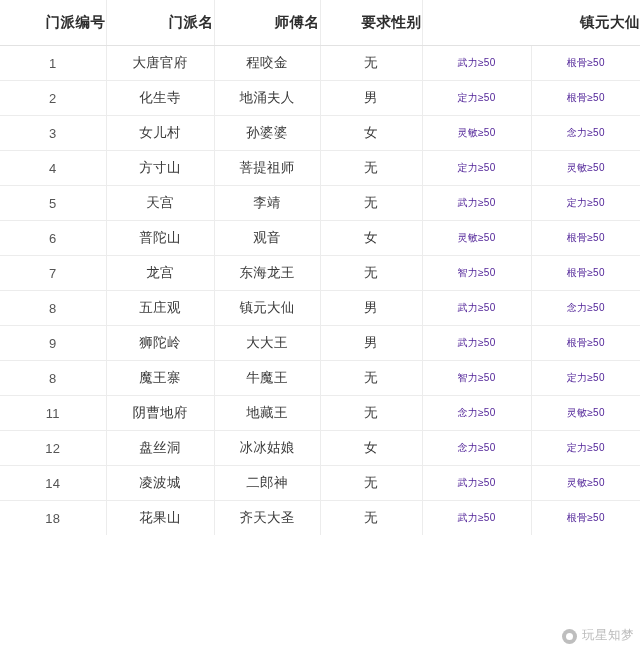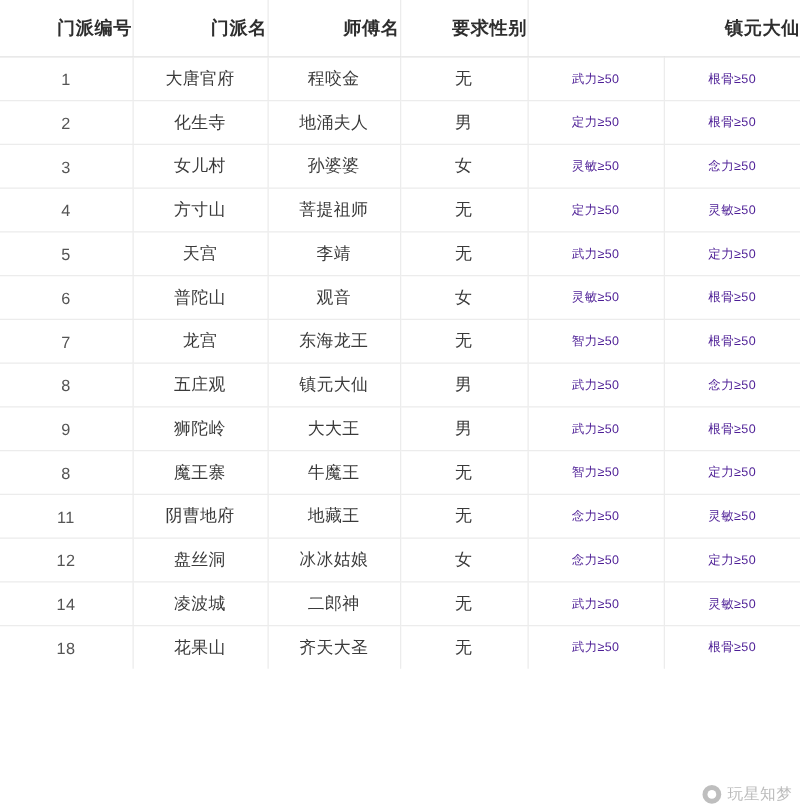--- a/index.html
+++ b/index.html
@@ -66,21 +66,21 @@
   }
   tbody tr:last-child td {
     border-bottom: none;
   }
 
   .watermark {
     position: absolute;
     right: 6px;
     bottom: 4px;
     display: flex;
-    align-items: center;
+    align-items: flex-end;
     gap: 5px;
     opacity: 0.92;
     pointer-events: none;
   }
   .watermark .wm-logo {
     width: 15px;
     height: 15px;
     border-radius: 50%;
     background: #b9b9b9;
     position: relative;

